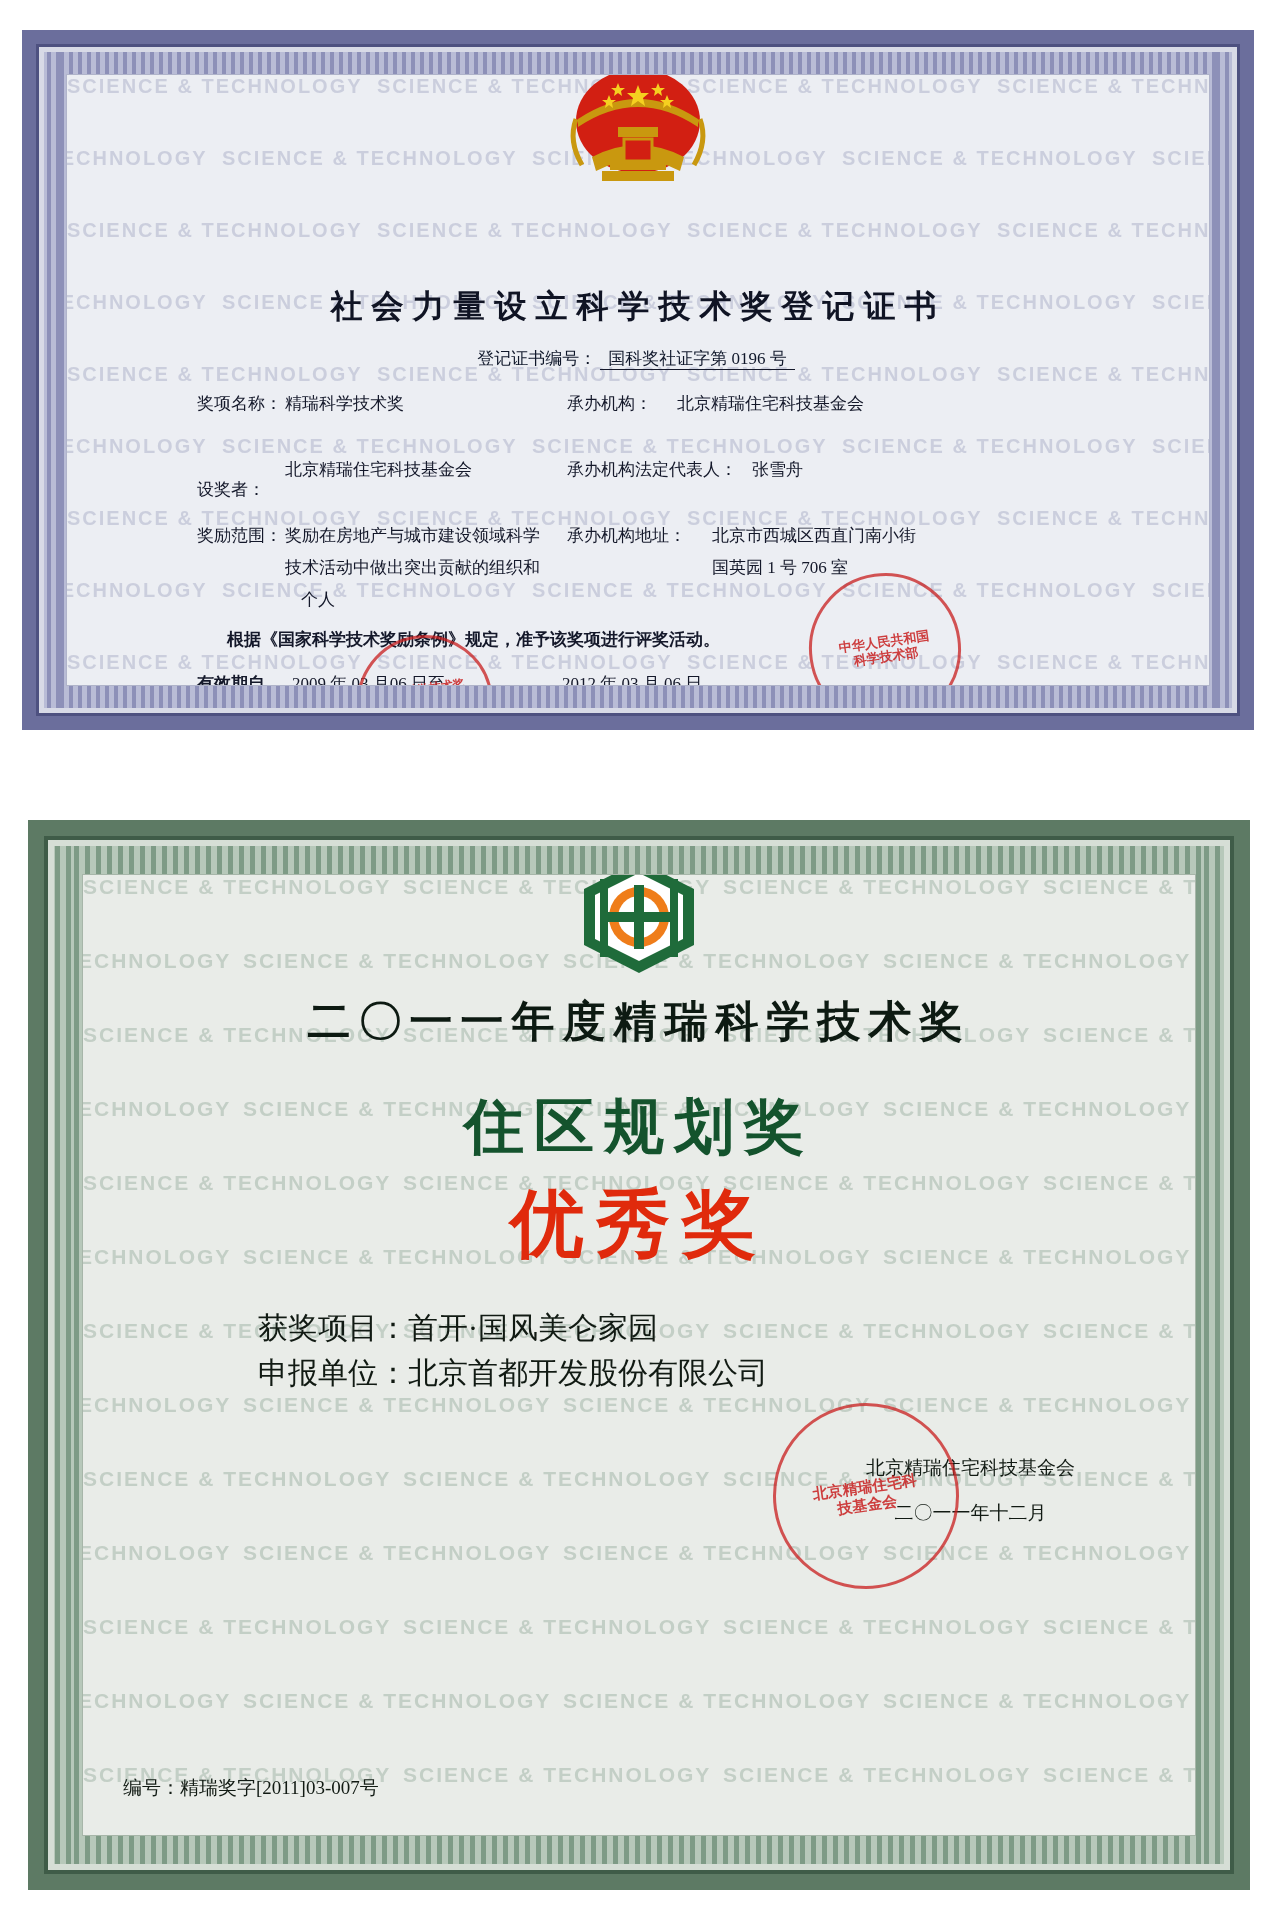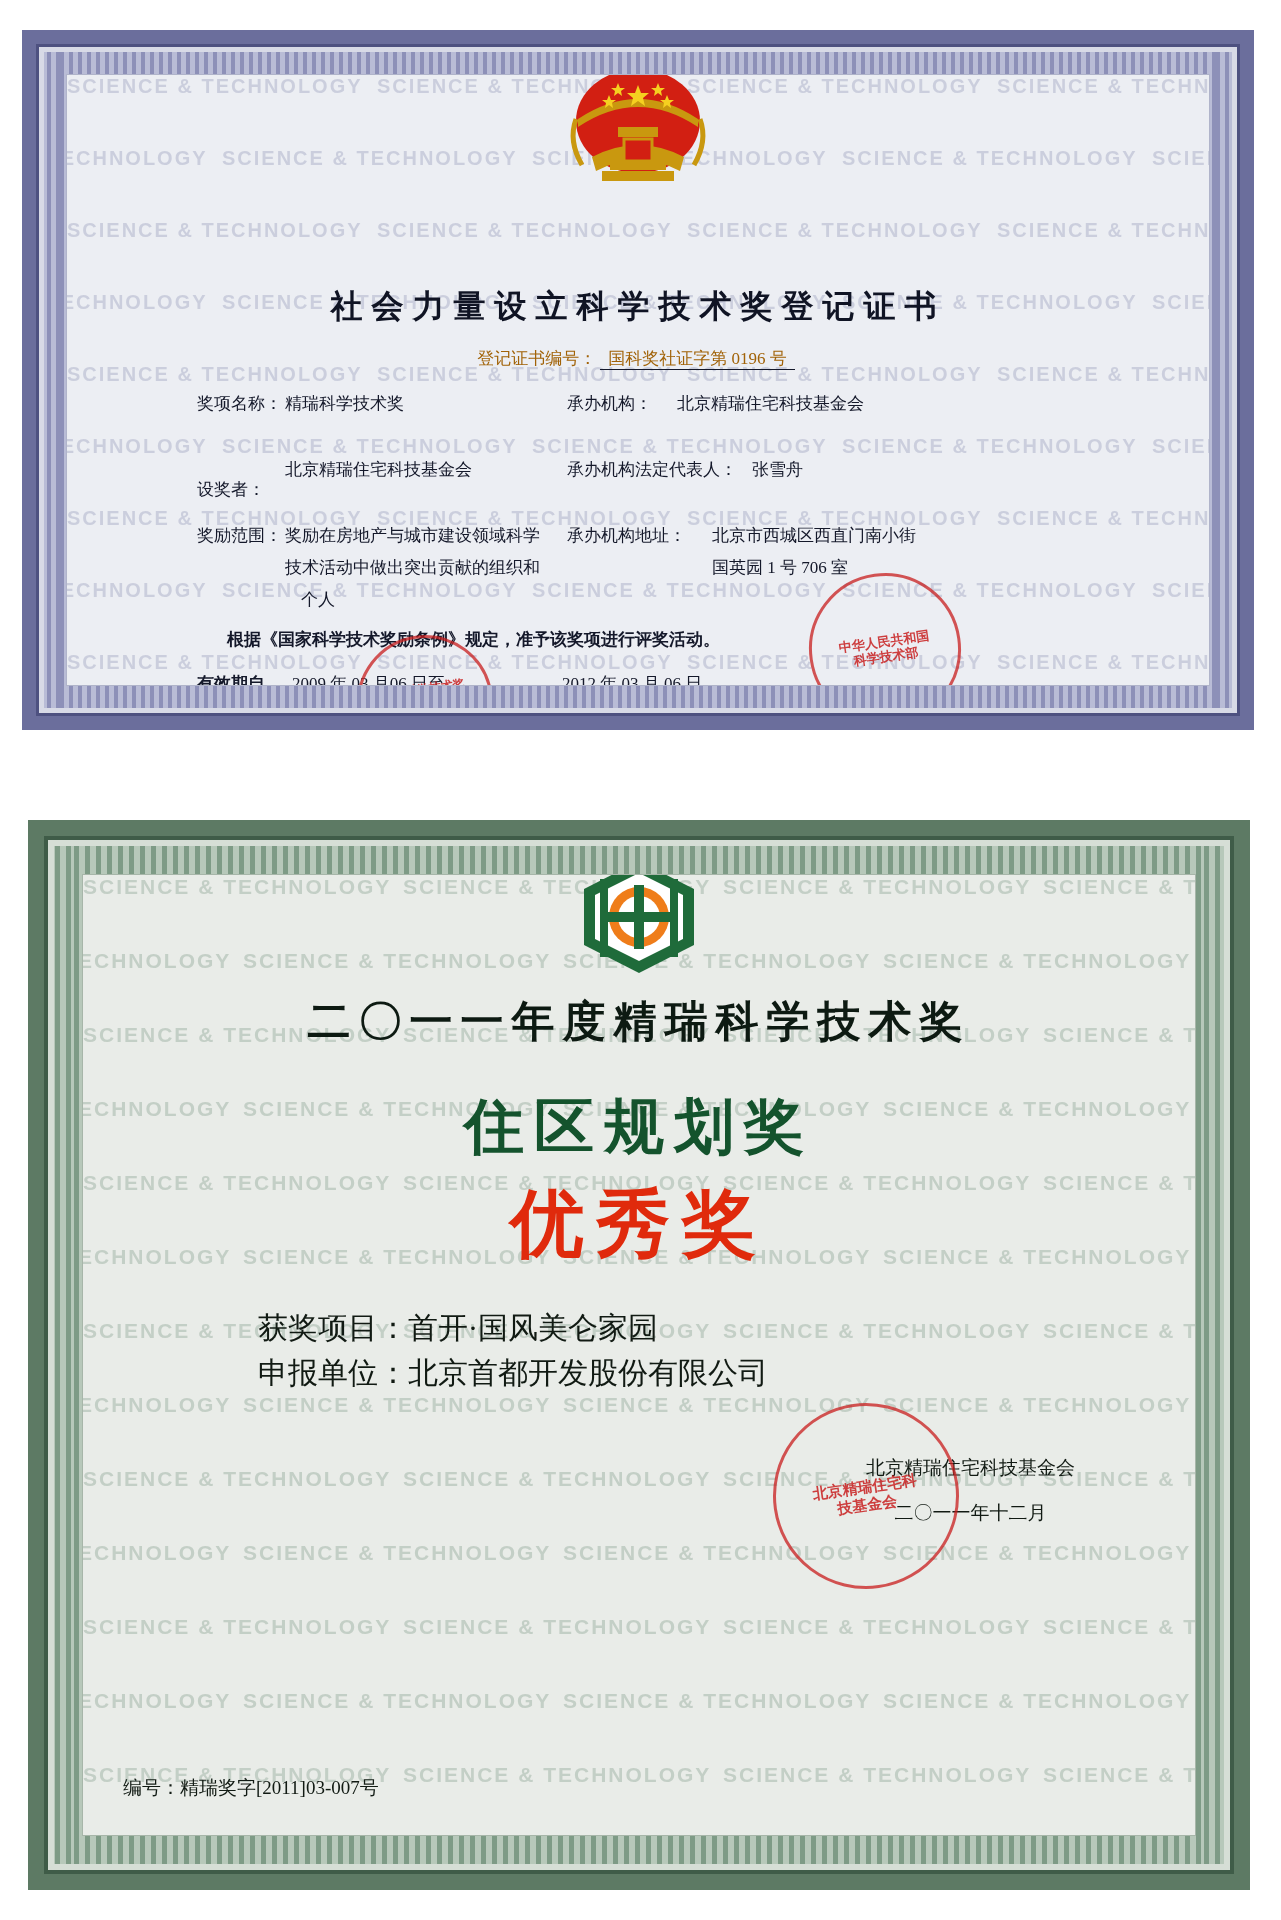--- a/index.html
+++ b/index.html
@@ -99,21 +99,21 @@
     font-weight: 700;
     color: #101424;
     font-family: "DejaVu Serif", serif;
   }
   .c1-regno {
     position: absolute;
     top: 272px;
     left: 0; right: 0;
     text-align: center;
     font-size: 17px;
-    color: #a16207;
+    color: #0f172a;
   }
   .c1-regno .val {
     border-bottom: 1.5px solid #14182a;
     padding: 0 8px 1px 8px;
     margin: 0 4px;
   }
   .c1-row {
     position: absolute;
     font-size: 17px;
     color: #14182a;

